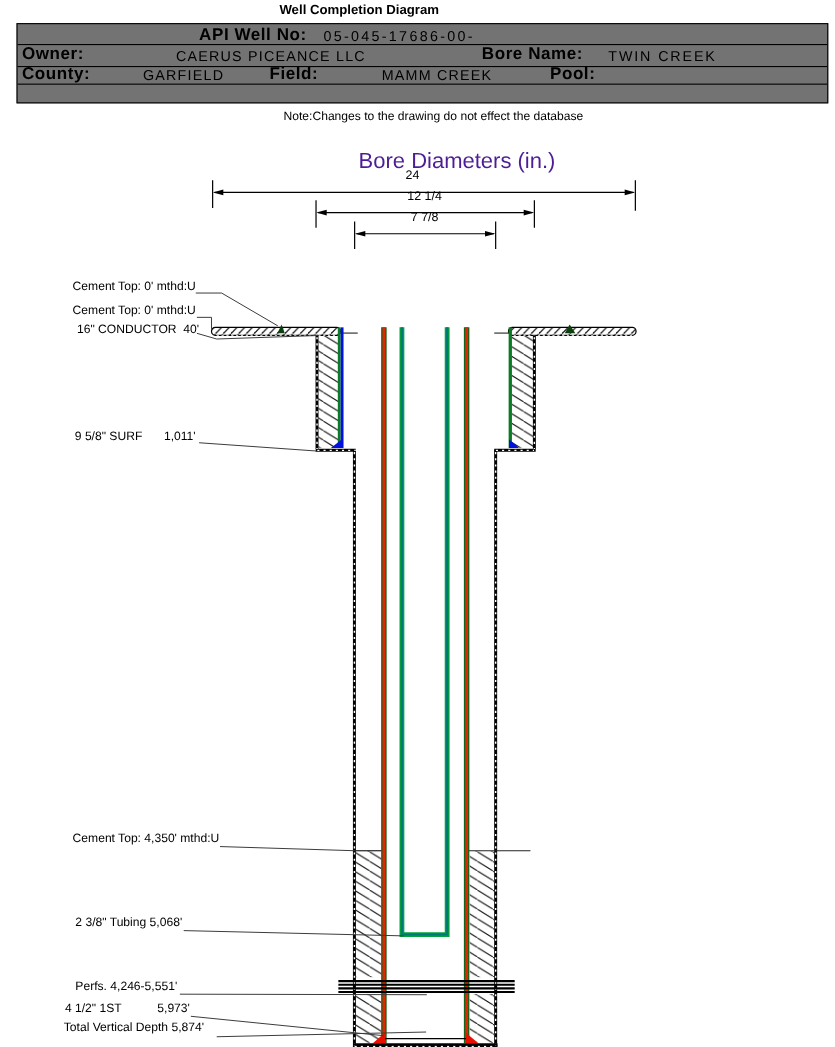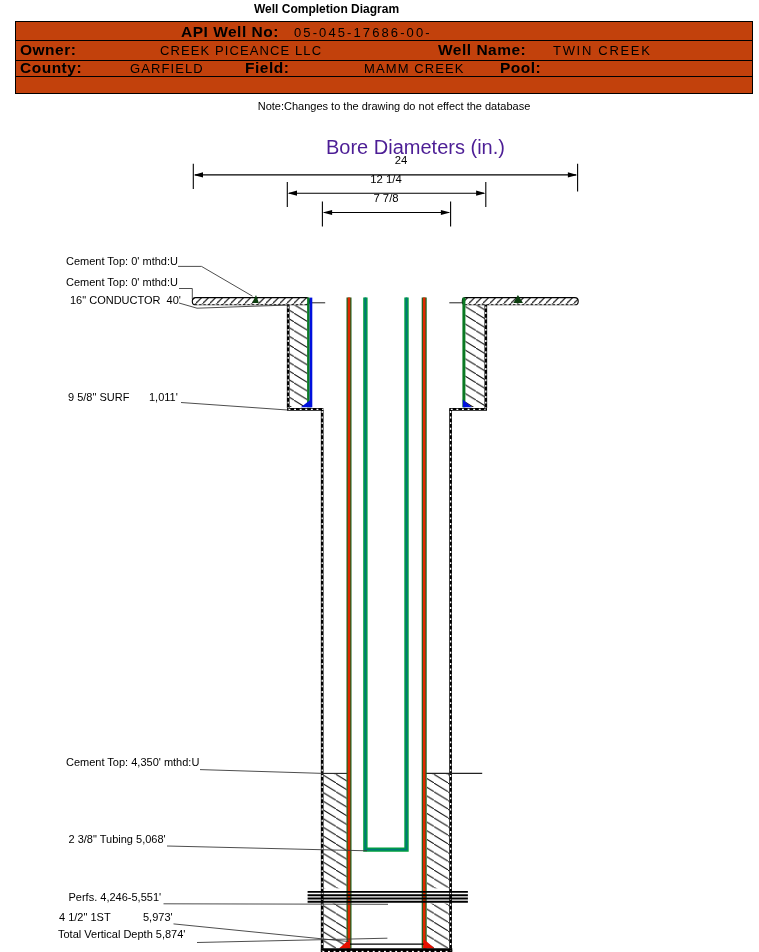--- a/index.html
+++ b/index.html
@@ -10,21 +10,21 @@
     -webkit-font-smoothing:antialiased;
   }
   .abs{position:absolute;}
   #page-title{
     top:2px;left:254px;
     font-size:12px;font-weight:bold;color:#000;white-space:pre;
   }
   
   #header-table{
     left:15px;top:21px;width:737.5px;height:73px;
-    border:1.6px solid #000;box-sizing:border-box;background:#c2410c;
+    border:1.6px solid #000;box-sizing:border-box;background:#737373;
   }
   .trow{position:absolute;left:0;width:100%;box-sizing:border-box;}
   .trow span{position:absolute;white-space:pre;}
   .tr1{top:0;height:18.5px;border-bottom:1.6px solid #000;}
   .tr2{top:18.5px;height:20px;border-bottom:1.6px solid #000;}
   .tr3{top:36px;height:18.5px;border-bottom:1.6px solid #000;}
   .tr4{top:54.5px;height:15.4px;}
   .tlabel{font-size:15.5px;font-weight:bold;color:#000;letter-spacing:0.5px;top:0.5px;}
   .tvalue{font-size:13px;color:#000;letter-spacing:1.1px;top:2.5px;}
   
@@ -44,38 +44,38 @@
 
 <div class="abs" id="page-title">Well Completion Diagram</div>
 
 <div class="abs" id="header-table">
   <div class="trow tr1">
     <span class="tlabel" style="left:165px">API Well No:</span>
     <span class="tvalue" style="left:278px;letter-spacing:2.1px">05-045-17686-00-</span>
   </div>
   <div class="trow tr2">
     <span class="tlabel" style="left:4px">Owner:</span>
-    <span class="tvalue" style="left:144px">CREEK PICEANCE LLC</span>
-    <span class="tlabel" style="left:422px">Well Name:</span>
+    <span class="tvalue" style="left:144px">CAERUS PICEANCE LLC</span>
+    <span class="tlabel" style="left:422px">Bore Name:</span>
     <span class="tvalue" style="left:537px;letter-spacing:1.7px">TWIN CREEK</span>
   </div>
   <div class="trow tr3">
     <span class="tlabel" style="left:4px">County:</span>
     <span class="tvalue" style="left:114px">GARFIELD</span>
     <span class="tlabel" style="left:229px">Field:</span>
-    <span class="tvalue" style="left:348px">MAMM CREEK</span>
+    <span class="tvalue" style="left:331px">MAMM CREEK</span>
     <span class="tlabel" style="left:484px">Pool:</span>
     <span class="tvalue" style="left:534px"></span>
   </div>
 </div>
 
 <div class="abs" id="note">Note:Changes to the drawing do not effect the database</div>
 
 <div class="abs" id="bore-title">Bore Diameters (in.)</div>
-<div class="abs dimlabel" style="left:356px;top:154px">24</div>
+<div class="abs dimlabel" style="left:330px;top:154px">24</div>
 <div class="abs dimlabel" style="left:341px;top:172.5px">12 1/4</div>
 <div class="abs dimlabel" style="left:341px;top:192px">7 7/8</div>
 
 <svg class="abs" id="diagram-svg" width="759" height="952" viewBox="0 0 759 952">
   <defs>
     <pattern id="hatchA" patternUnits="userSpaceOnUse" width="14" height="8.7">
       <path d="M-1,-0.6 L15,9.3 M-15,8.1 L1,18 M13,-9.3 L29,0.6" stroke="#151515" stroke-width="1"></path>
     </pattern>
     <pattern id="hatchB" patternUnits="userSpaceOnUse" width="7" height="7.4">
       <path d="M-1,8.4 L8,-1 M-8,15.4 L1,6 M6,15.4 L15,6" stroke="#151515" stroke-width="1.1"></path>

